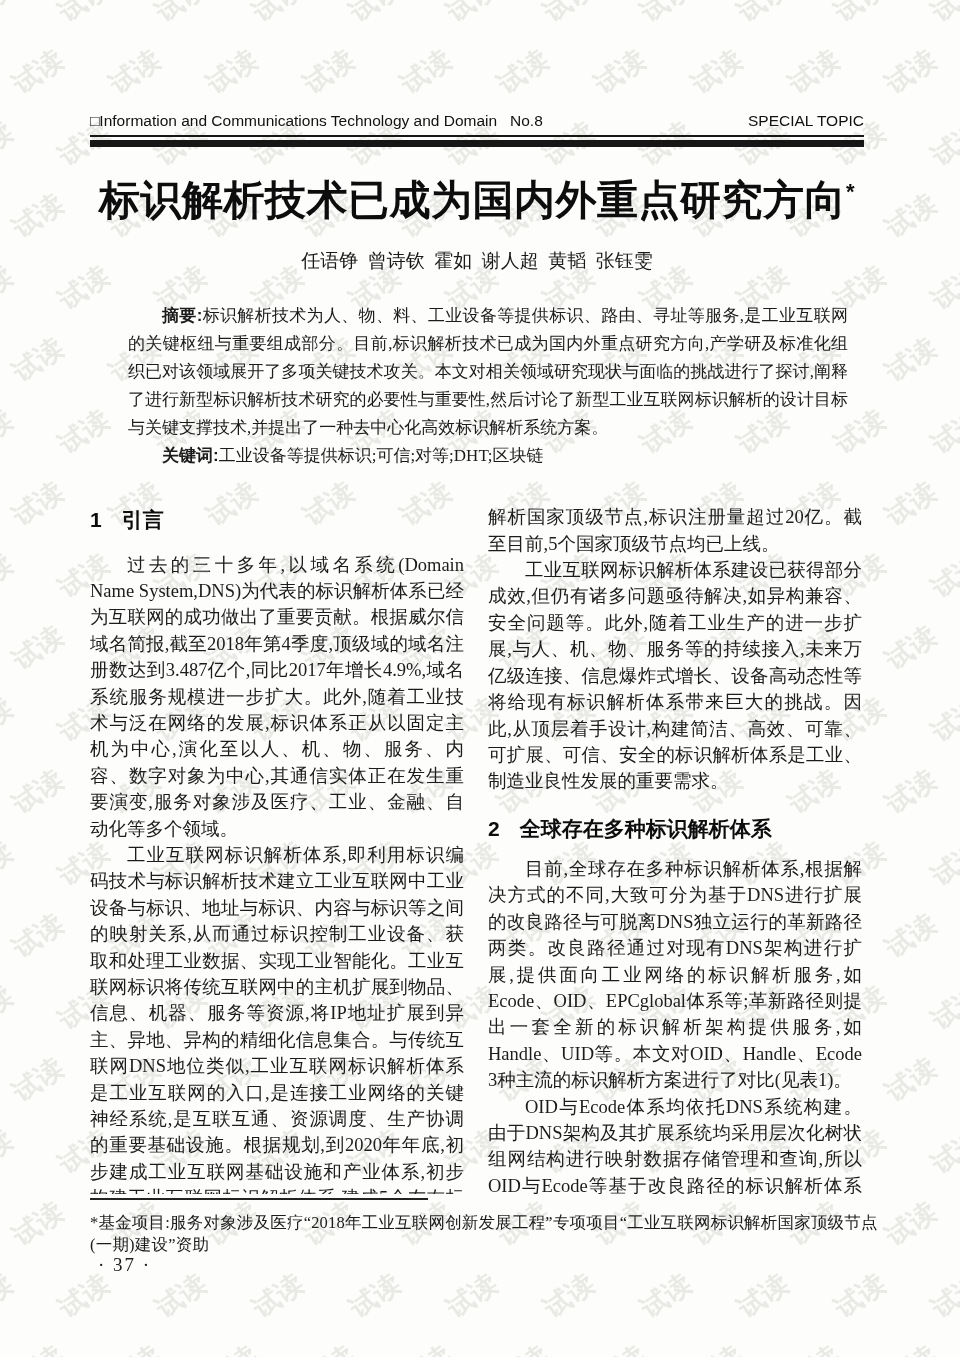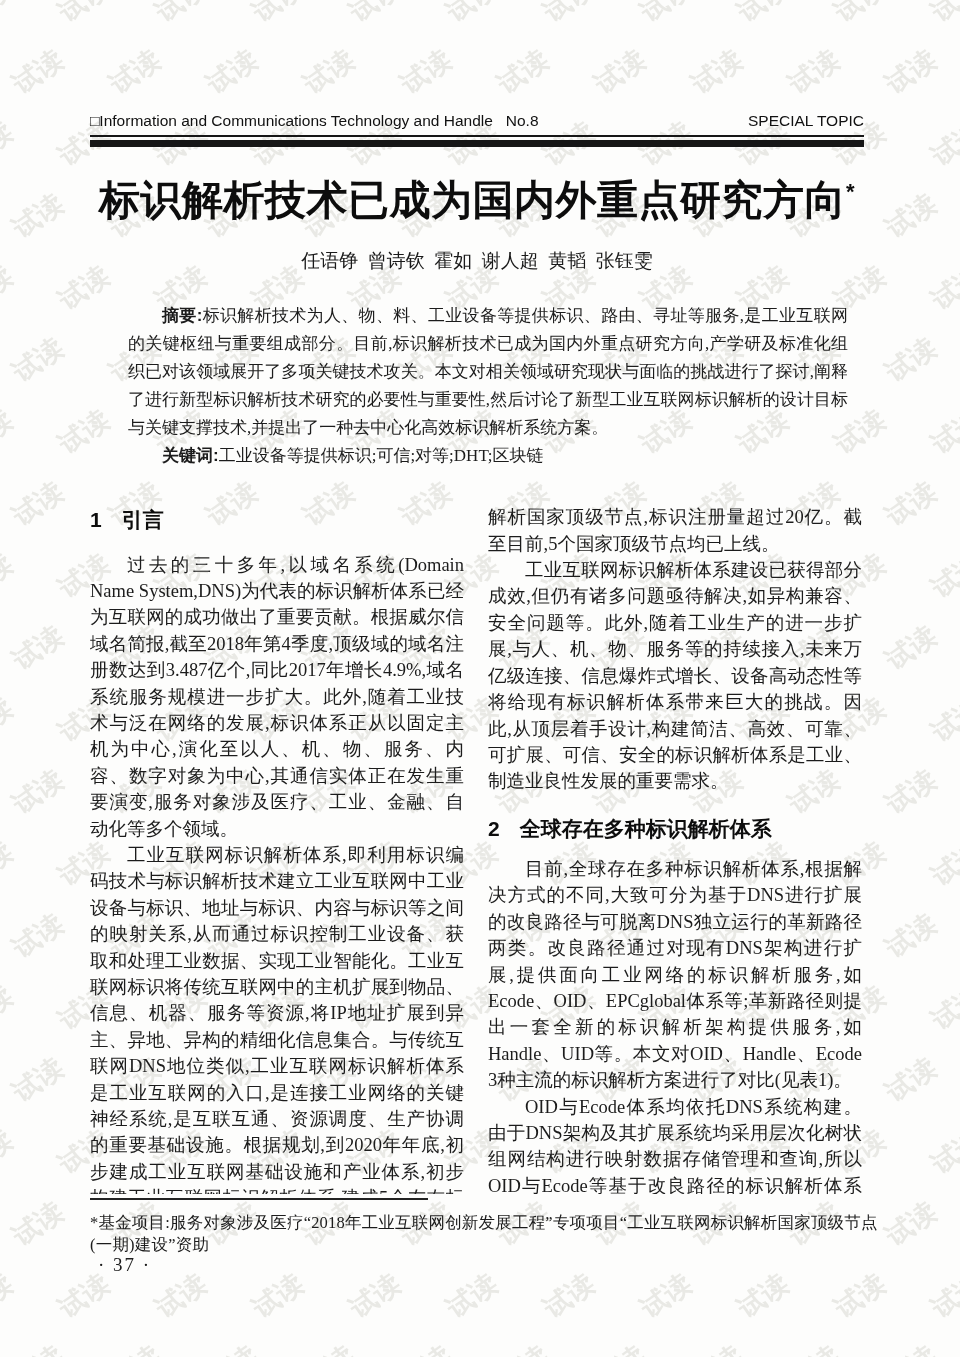--- a/index.html
+++ b/index.html
@@ -301,21 +301,21 @@
     <span style="left: 496px; top: 1350px; color: rgb(233, 233, 229);">试读</span>
     <span style="left: 593px; top: 1350px; color: rgb(233, 233, 229);">试读</span>
     <span style="left: 690px; top: 1350px; color: rgb(233, 233, 229);">试读</span>
     <span style="left: 787px; top: 1350px; color: rgb(233, 233, 229);">试读</span>
     <span style="left: 884px; top: 1350px; color: rgb(233, 233, 229);">试读</span>
   </div>
 
 <div class="page">
 
   <div class="header-row">
-    <span>□Information and Communications Technology and Handle   No.8</span>
+    <span>□Information and Communications Technology and Domain   No.8</span>
     <span>SPECIAL TOPIC</span>
   </div>
 
   <div class="rule">
     <div class="thin"></div>
     <div class="thick"></div>
   </div>
 
   <h1 class="title"><span>标识解析技术已成为国内外重点研究方向</span><sup>*</sup></h1>
 

